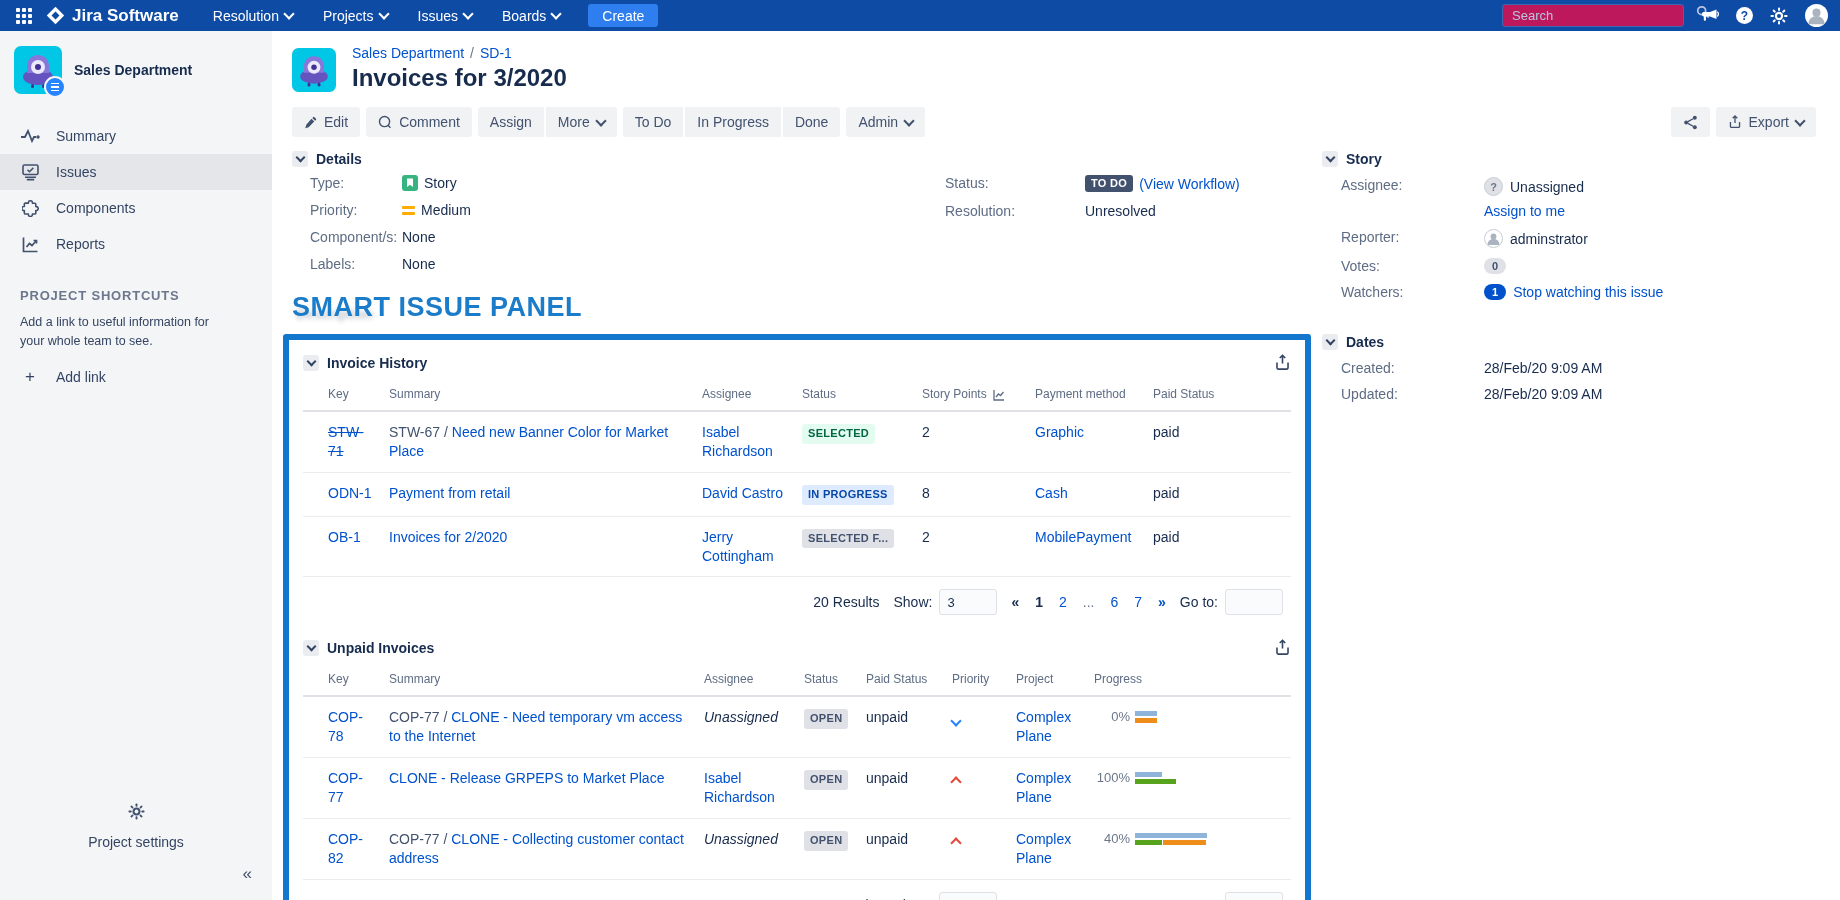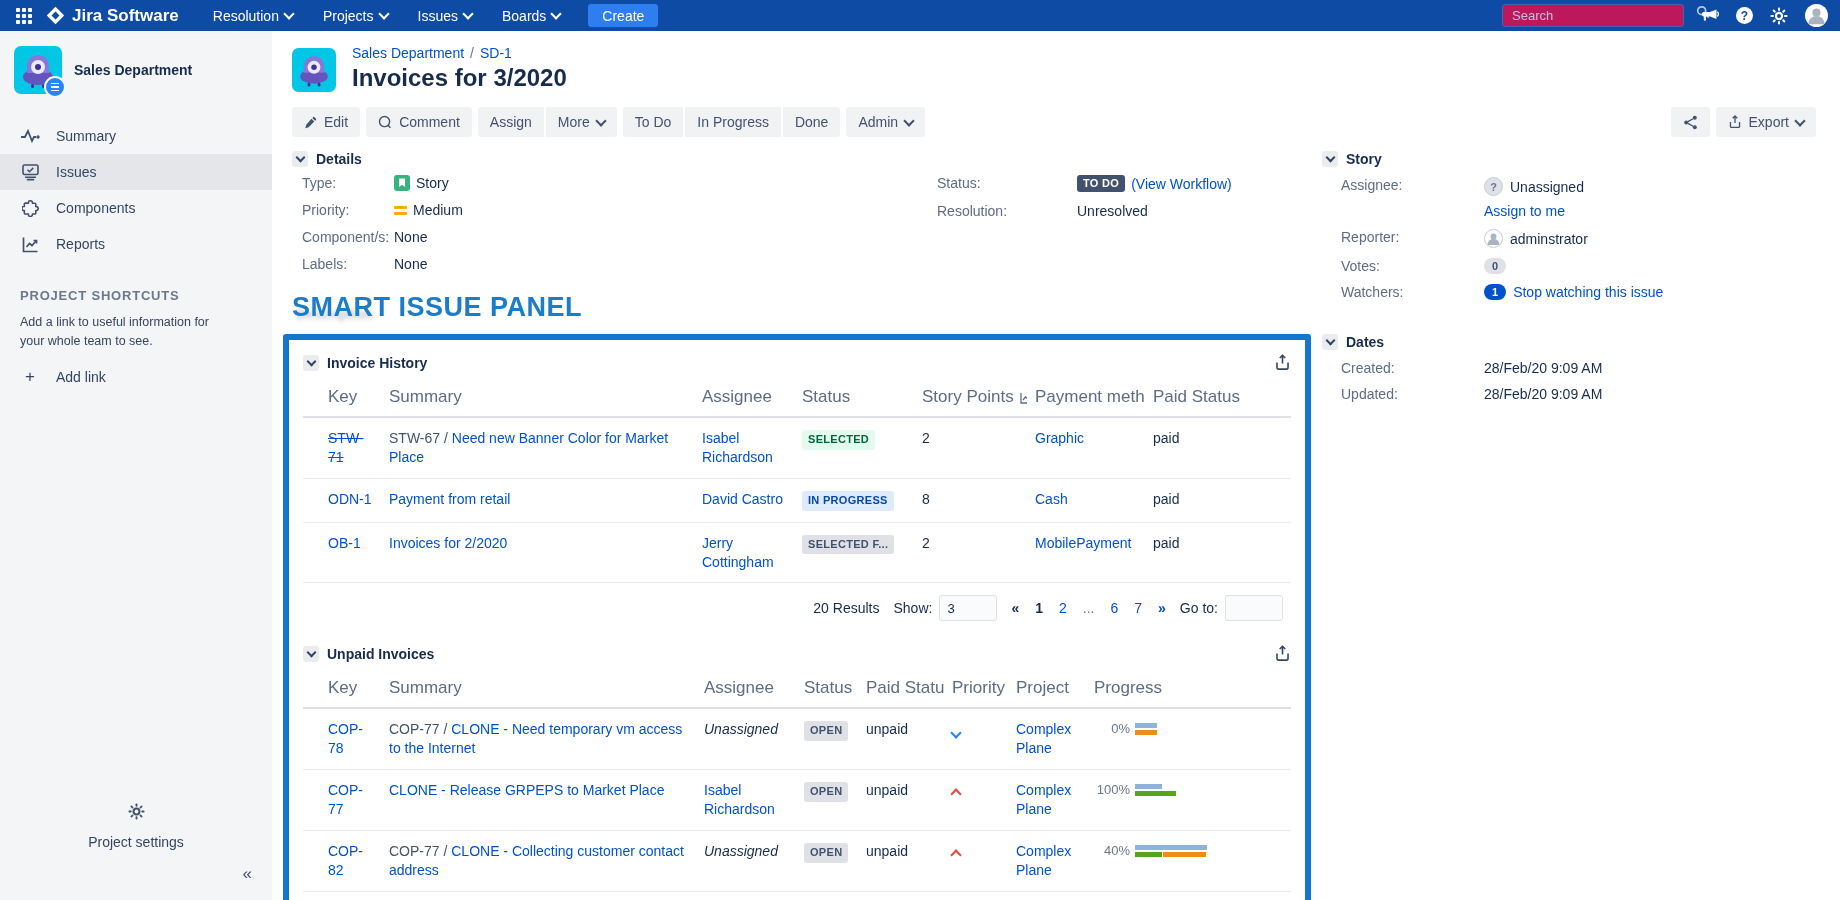--- a/index.html
+++ b/index.html
@@ -66,21 +66,21 @@
   .content-cols{display:flex;margin-top:2px;}
   .left-col{width:1026px;flex:none;}
   .right-col{flex:1;padding-left:4px;}
   
   .sec-head{display:flex;align-items:center;gap:8px;font-weight:bold;font-size:14px;color:#172b4d;padding:12px 0 4px;}
   .twisty{width:16px;height:16px;border-radius:3px;background:#ebecf0;display:flex;align-items:center;
         justify-content:center;flex:none;cursor:pointer;}
   .twisty .chev{border-color:#344563;width:5px;height:5px;}
   .spacer{flex:1;}
   
-  .details-body{display:flex;margin-left:10px;padding-top:4px;}
+  .details-body{display:flex;margin-left:18px;padding-top:4px;}
   .kv{display:grid;row-gap:11px;align-content:start;}
   .kv .lab{color:#5e6c84;}
   .kv-details-l{width:635px;grid-template-columns:92px 1fr;}
   .kv-details-r{flex:1;grid-template-columns:140px 1fr;}
   .val-icon{display:inline-flex;align-items:center;gap:6px;}
   .story-ic{width:16px;height:16px;flex:none;}
   .prio-med{display:inline-flex;flex-direction:column;gap:3px;width:13px;}
   .prio-med i{height:3px;background:#ffab00;border-radius:1px;}
   .badge{display:inline-block;font-size:11px;font-weight:bold;letter-spacing:.3px;border-radius:3px;padding:2px 6px 3px;white-space:nowrap;}
   .b-navy{background:#42526e;color:#fff;}
@@ -88,21 +88,21 @@
   .b-blue{background:#deebff;color:#0747a6;}
   .b-gray{background:#dfe1e6;color:#42526e;}
   
   .annotation{position:relative;margin:20px 0 6px;height:36px;}
   .ghost{position:absolute;left:4px;top:14px;color:#5e6c84;opacity:.4;filter:blur(2px);font-weight:bold;}
   .smart{position:absolute;left:0;top:0;font-size:27px;font-weight:bold;color:#1b7cc9;letter-spacing:.5px;}
   
   .smart-panel{border:6px solid #1277cd;border-radius:3px;margin-left:-9px;width:1028px;
         box-sizing:border-box;background:#fff;padding:2px 14px 8px;}
   .sec-table{width:100%;border-collapse:collapse;table-layout:fixed;margin-top:4px;}
-  .sec-table th{font-size:17px;color:#5e6c84;font-weight:normal;text-align:left;padding:8px 8px 9px;
+  .sec-table th{font-size:12px;color:#5e6c84;font-weight:normal;text-align:left;padding:8px 8px 9px;
         border-bottom:2px solid #dfe1e6;white-space:nowrap;overflow:hidden;margin-top:36px;}
   .sec-table td{padding:11px 8px;border-bottom:1px solid #ebecf0;vertical-align:top;font-size:14px;
         color:#172b4d;line-height:1.35;}
   .sec-table th:first-child,.sec-table td:first-child{padding-left:25px;}
   .strike{text-decoration:line-through;}
   .sum-prefix{color:#42526e;}
   .unassigned{font-style:italic;color:#172b4d;}
   .prio-ic{display:inline-block;margin-top:3px;}
   .prio-ic .chev{width:6px;height:6px;}
   .prio-high .chev{border-color:#e5493a;}

